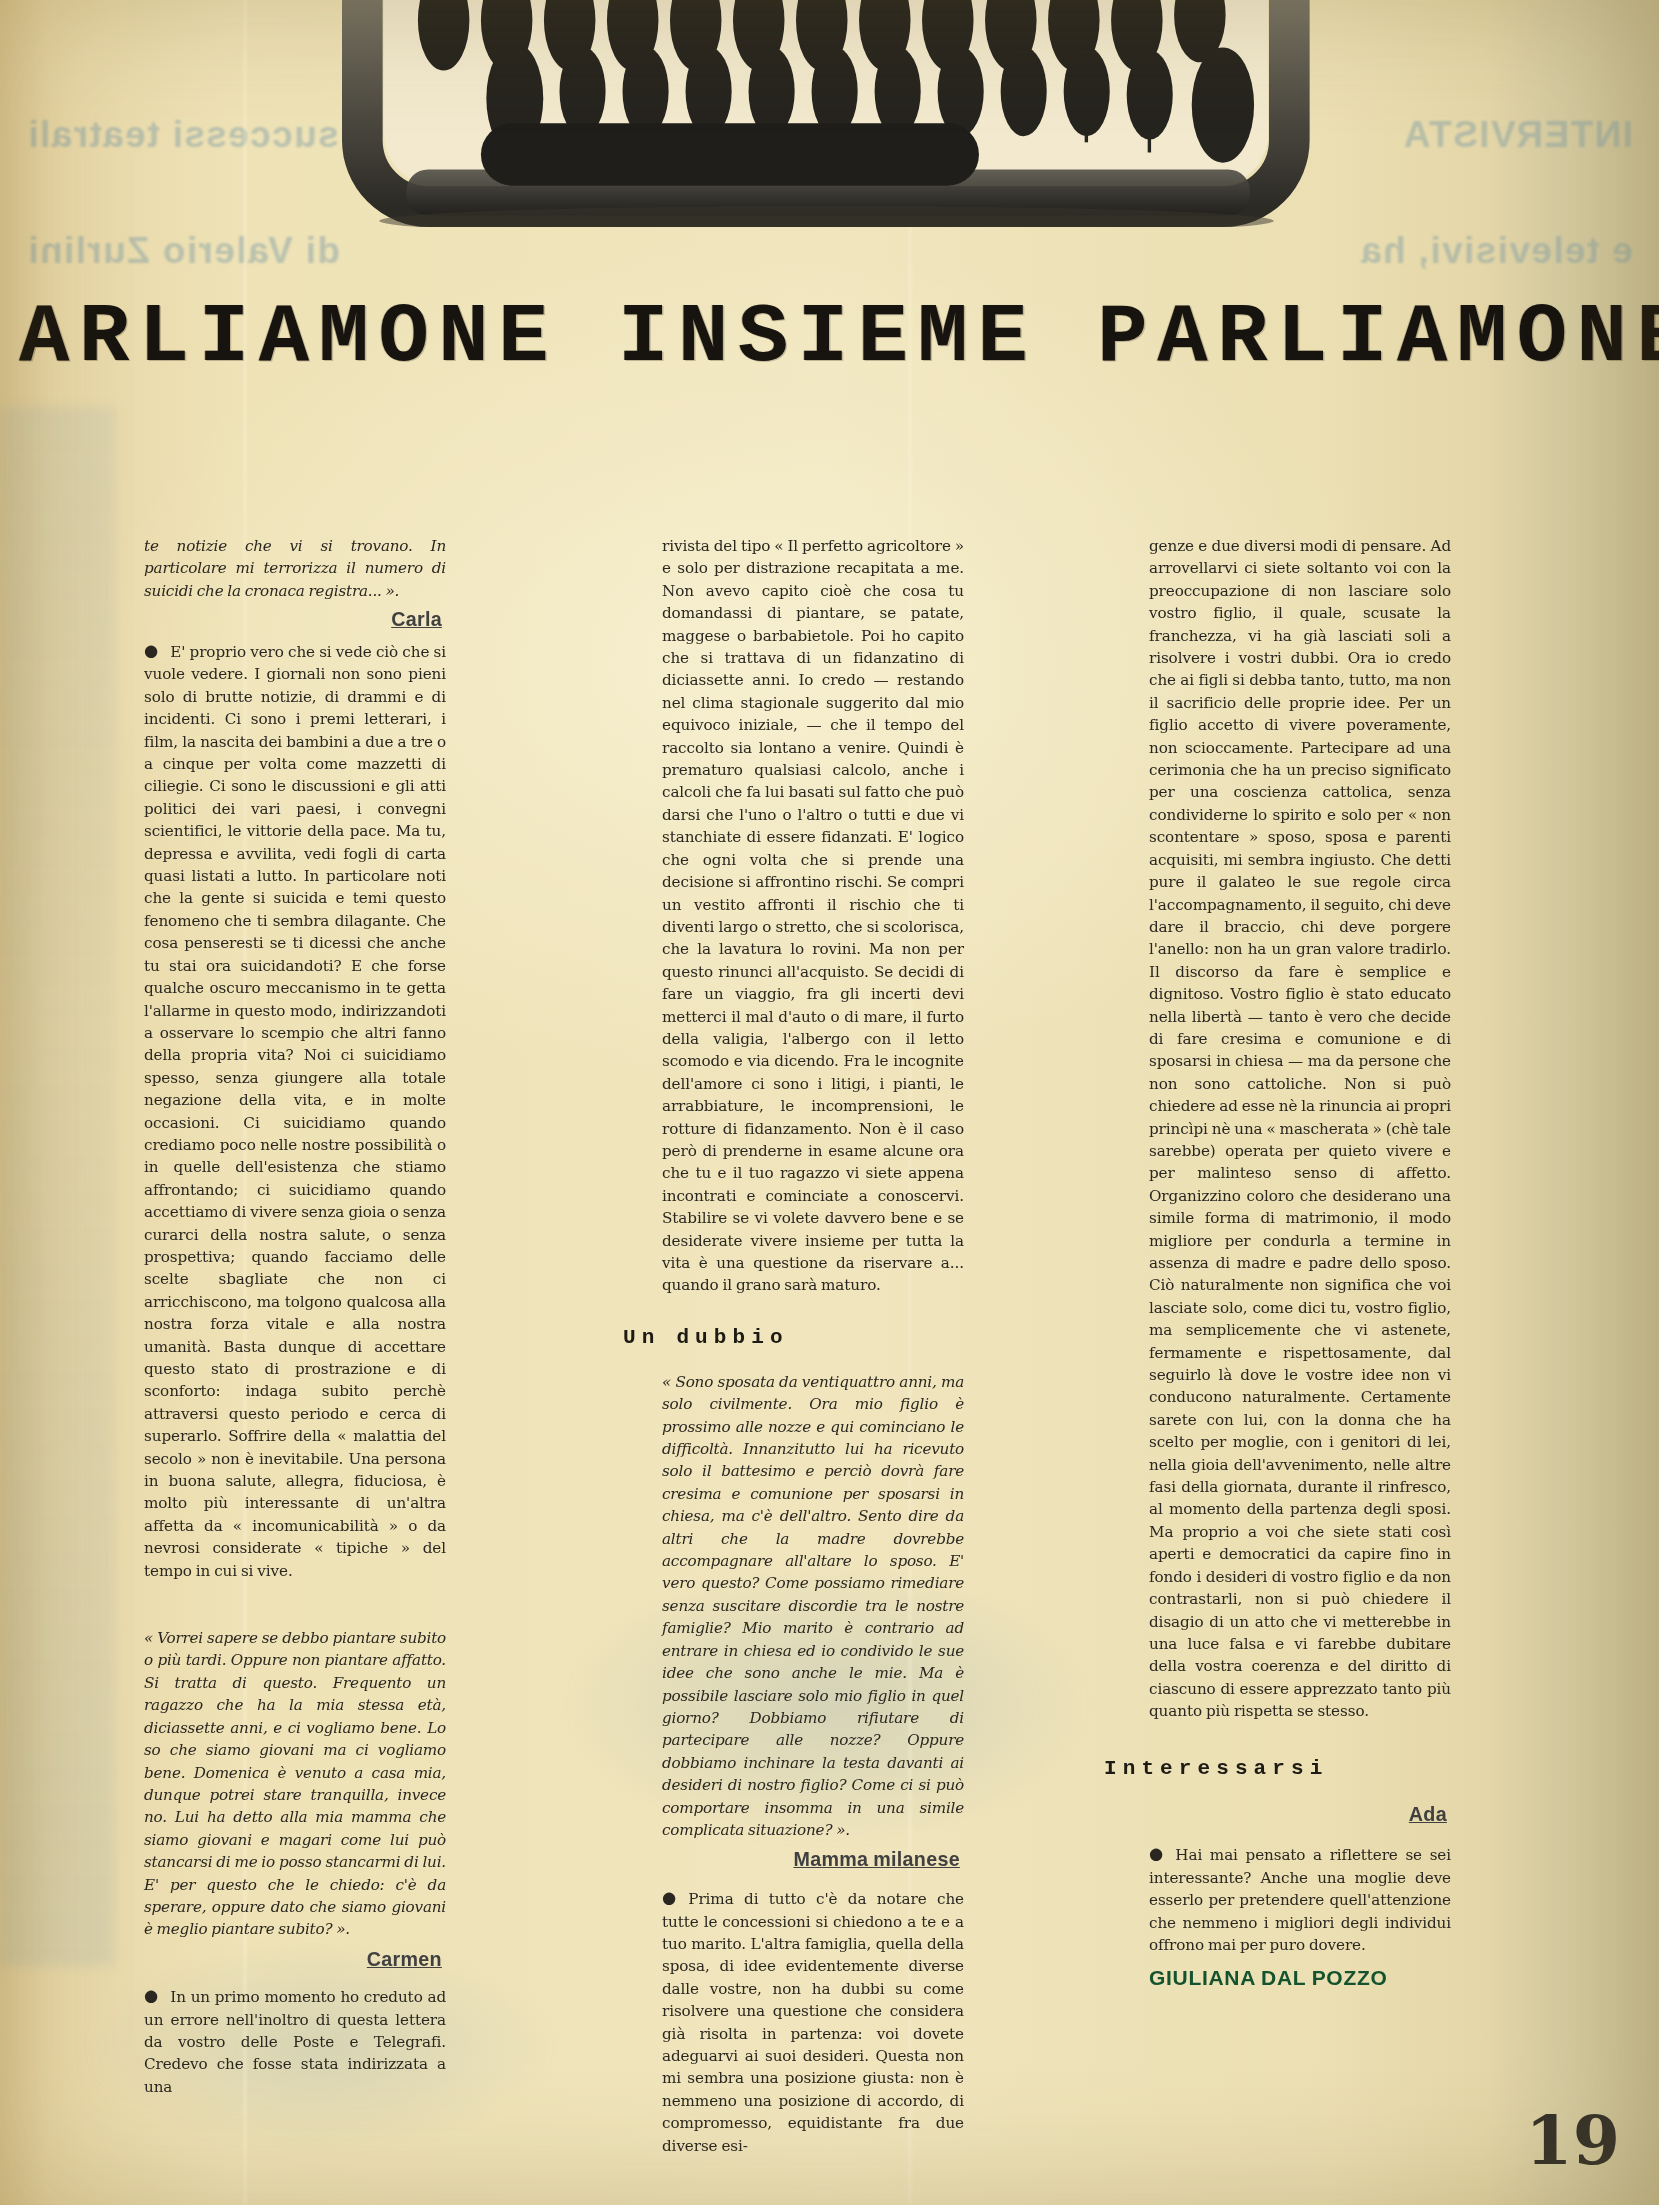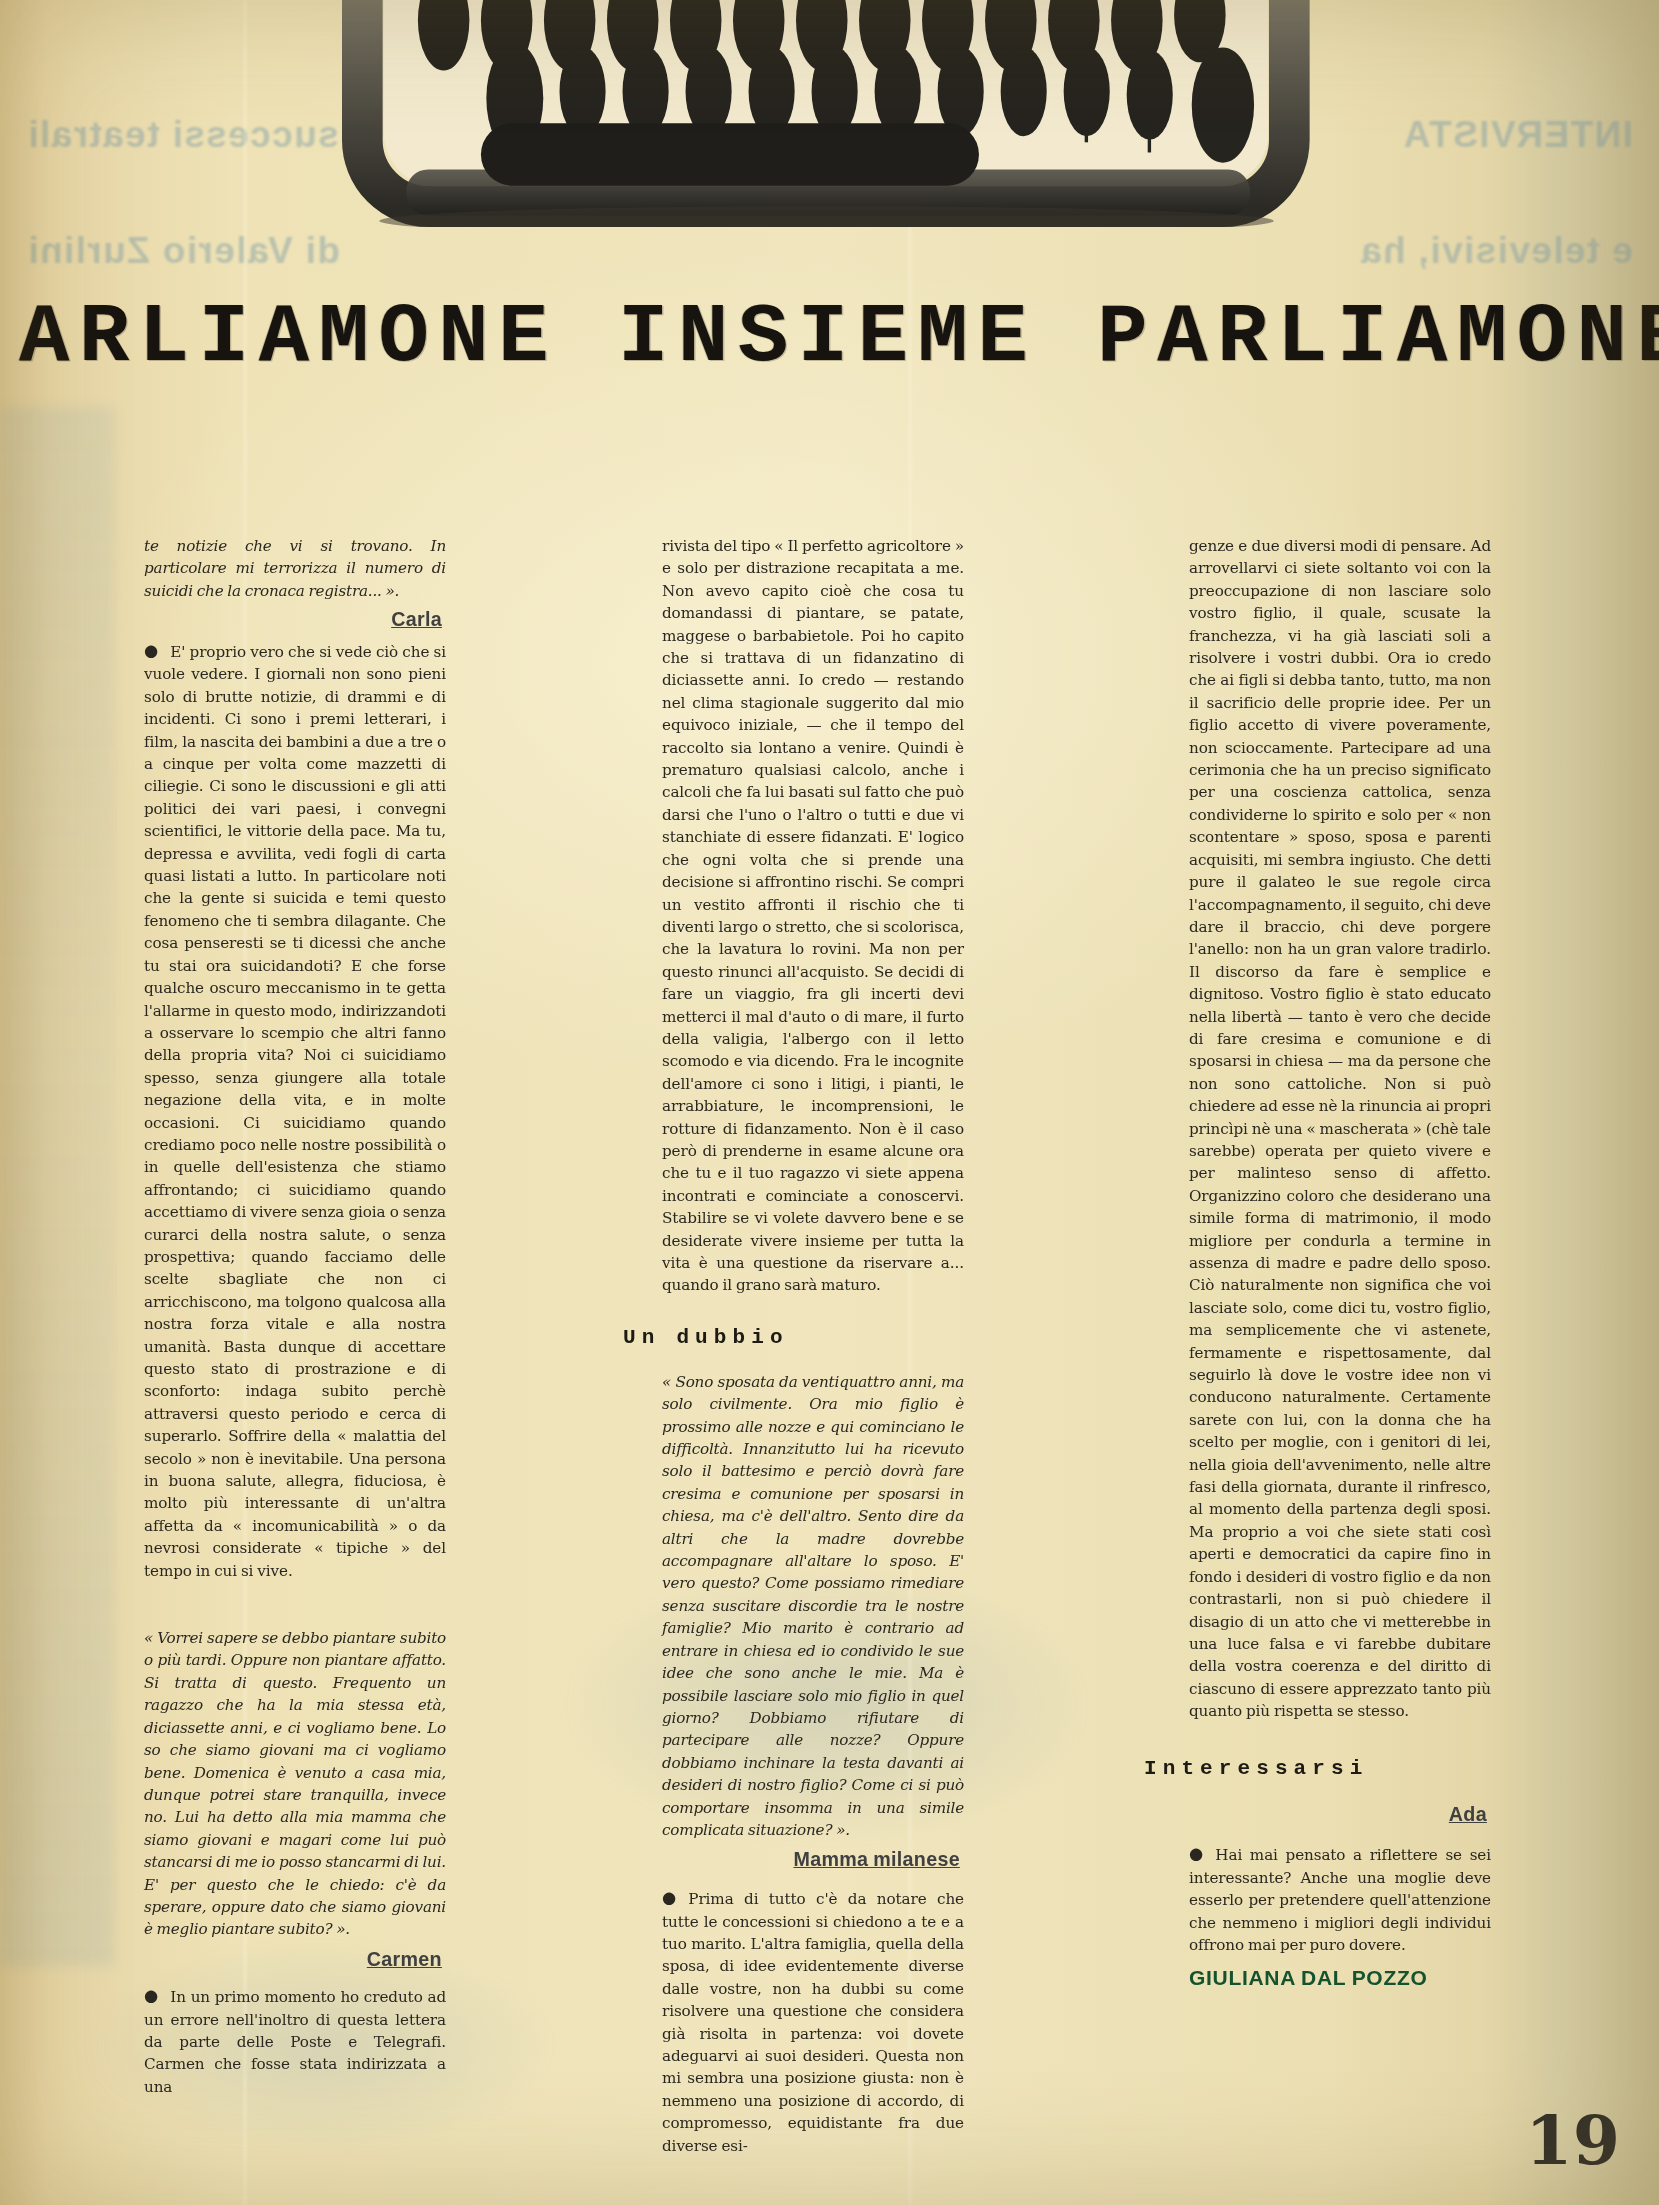--- a/index.html
+++ b/index.html
@@ -33,21 +33,21 @@
     position:absolute;left:19px;top:290px;margin:0;white-space:nowrap;
     font-family:"Liberation Mono",monospace;font-weight:700;font-size:84px;letter-spacing:9.5px;
     color:#17140f;text-shadow:1.4px 1.4px 0 rgba(30,24,12,.22), -0.7px 0 0.7px rgba(30,24,12,.3);
   }
 
   .col{position:absolute;top:535px;width:302px;color:#2a2720;
     font-size:15.2px;line-height:22.4px;letter-spacing:-0.1px;word-spacing:-0.8px;
     text-align:justify;}
   .c1{left:144px;}
   .c2{left:662px;}
-  .c3{left:1189px;}
+  .c3{left:1149px;}
   .col p{margin:0;}
   .quote{font-style:italic;letter-spacing:-0.2px;}
   .sig{font-family:"Liberation Sans",sans-serif;font-weight:700;font-size:19.7px;
     text-align:right;padding-right:4.1px;color:#404040;letter-spacing:0.3px;text-decoration:underline;}
   .bullet{display:inline-block;margin-right:12.2px;font-size:16.3px;transform:translateY(-0.7px);}
   .subhead{font-family:"Liberation Mono",monospace;font-weight:700;font-size:21px;line-height:1;
     letter-spacing:6.1px;color:#1e1b15;text-align:left;word-spacing:-2.7px;}
   .subhead span{display:block;}
   .subhead span + span{margin-top:26px;}
   .c1 .subhead{margin-left:-56px;}
@@ -143,21 +143,21 @@
 </svg>
 
 <h1 class="headline">ARLIAMONE INSIEME PARLIAMONE</h1>
 
 <section class="col c1">
   <p class="quote m8">te notizie che vi si trovano. In particolare mi terrorizza il numero di suicidi che la cronaca registra... ».</p>
   <div class="sig m16">Carla</div>
   <p class="reply m66"><span class="bullet">●</span><span>E' proprio vero che si vede ciò che si vuole vedere. I giornali non sono pieni solo di brutte notizie, di drammi e di incidenti. Ci sono i premi letterari, i film, la nascita dei bambini a due a tre o a cinque per volta come mazzetti di ciliegie. Ci sono le discussioni e gli atti politici dei vari paesi, i convegni scientifici, le vittorie della pace. Ma tu, depressa e avvilita, vedi fogli di carta quasi listati a lutto. In particolare noti che la gente si suicida e temi questo fenomeno che ti sembra dilagante. Che cosa penseresti se ti dicessi che anche tu stai ora suicidandoti? E che forse qualche oscuro meccanismo in te getta l'allarme in questo modo, indirizzandoti a osservare lo scempio che altri fanno della propria vita? Noi ci suicidiamo spesso, senza giungere alla totale negazione della vita, e in molte occasioni. Ci suicidiamo quando crediamo poco nelle nostre possibilità o in quelle dell'esistenza che stiamo affrontando; ci suicidiamo quando accettiamo di vivere senza gioia o senza curarci della nostra salute, o senza prospettiva; quando facciamo delle scelte sbagliate che non ci arricchiscono, ma tolgono qualcosa alla nostra forza vitale e alla nostra umanità. Basta dunque di accettare questo stato di prostrazione e di sconforto: indaga subito perchè attraversi questo periodo e cerca di superarlo. Soffrire della « malattia del secolo » non è inevitabile. Una persona in buona salute, allegra, fiduciosa, è molto più interessante di un'altra affetta da « incomunicabilità » o da nevrosi considerate « tipiche » del tempo in cui si vive.</span></p>
   <p class="quote m10">« Vorrei sapere se debbo piantare subito o più tardi. Oppure non piantare affatto. Si tratta di questo. Frequento un ragazzo che ha la mia stessa età, diciassette anni, e ci vogliamo bene. Lo so che siamo giovani ma ci vogliamo bene. Domenica è venuto a casa mia, dunque potrei stare tranquilla, invece no. Lui ha detto alla mia mamma che siamo giovani e magari come lui può stancarsi di me io posso stancarmi di lui. E' per questo che le chiedo: c'è da sperare, oppure dato che siamo giovani è meglio piantare subito? ».</p>
   <div class="sig m24">Carmen</div>
-  <p class="reply"><span class="bullet">●</span><span>In un primo momento ho creduto ad un errore nell'inoltro di questa lettera da parte delle Poste e Telegrafi. Carmen che fosse stata indirizzata a una</span></p>
+  <p class="reply"><span class="bullet">●</span><span>In un primo momento ho creduto ad un errore nell'inoltro di questa lettera da vostro delle Poste e Telegrafi. Credevo che fosse stata indirizzata a una</span></p>
 </section>
 
 <section class="col c2">
   <p class="reply m44">rivista del tipo « Il perfetto agricoltore » e solo per distrazione recapitata a me. Non avevo capito cioè che cosa tu domandassi di piantare, se patate, maggese o barbabietole. Poi ho capito che si trattava di un fidanzatino di diciassette anni. Io credo — restando nel clima stagionale suggerito dal mio equivoco iniziale, — che il tempo del raccolto sia lontano a venire. Quindi è prematuro qualsiasi calcolo, anche i calcoli che fa lui basati sul fatto che può darsi che l'uno o l'altro o tutti e due vi stanchiate di essere fidanzati. E' logico che ogni volta che si prende una decisione si affrontino rischi. Se compri un vestito affronti il rischio che ti diventi largo o stretto, che si scolorisca, che la lavatura lo rovini. Ma non per questo rinunci all'acquisto. Se decidi di fare un viaggio, fra gli incerti devi metterci il mal d'auto o di mare, il furto della valigia, l'albergo con il letto scomodo e via dicendo. Fra le incognite dell'amore ci sono i litigi, i pianti, le arrabbiature, le incomprensioni, le rotture di fidanzamento. Non è il caso però di prenderne in esame alcune ora che tu e il tuo ragazzo vi siete appena incontrati e cominciate a conoscervi. Stabilire se vi volete davvero bene e se desiderate vivere insieme per tutta la vita è una questione da riservare a... quando il grano sarà maturo.</p>
   <h2 class="subhead m34">
     <span>Un dubbio</span>
   </h2>
   <p class="quote m10">« Sono sposata da ventiquattro anni, ma solo civilmente. Ora mio figlio è prossimo alle nozze e qui cominciano le difficoltà. Innanzitutto lui ha ricevuto solo il battesimo e perciò dovrà fare cresima e comunione per sposarsi in chiesa, ma c'è dell'altro. Sento dire da altri che la madre dovrebbe accompagnare all'altare lo sposo. E' vero questo? Come possiamo rimediare senza suscitare discordie tra le nostre famiglie? Mio marito è contrario ad entrare in chiesa ed io condivido le sue idee che sono anche le mie. Ma è possibile lasciare solo mio figlio in quel giorno? Dobbiamo rifiutare di partecipare alle nozze? Oppure dobbiamo inchinare la testa davanti ai desideri di nostro figlio? Come ci si può comportare insomma in una simile complicata situazione? ».</p>
   <div class="sig m26">Mamma milanese</div>
   <p class="reply"><span class="bullet">●</span><span>Prima di tutto c'è da notare che tutte le concessioni si chiedono a te e a tuo marito. L'altra famiglia, quella della sposa, di idee evidentemente diverse dalle vostre, non ha dubbi su come risolvere una questione che considera già risolta in partenza: voi dovete adeguarvi ai suoi desideri. Questa non mi sembra una posizione giusta: non è nemmeno una posizione di accordo, di compromesso, equidistante fra due diverse esi-</span></p>

